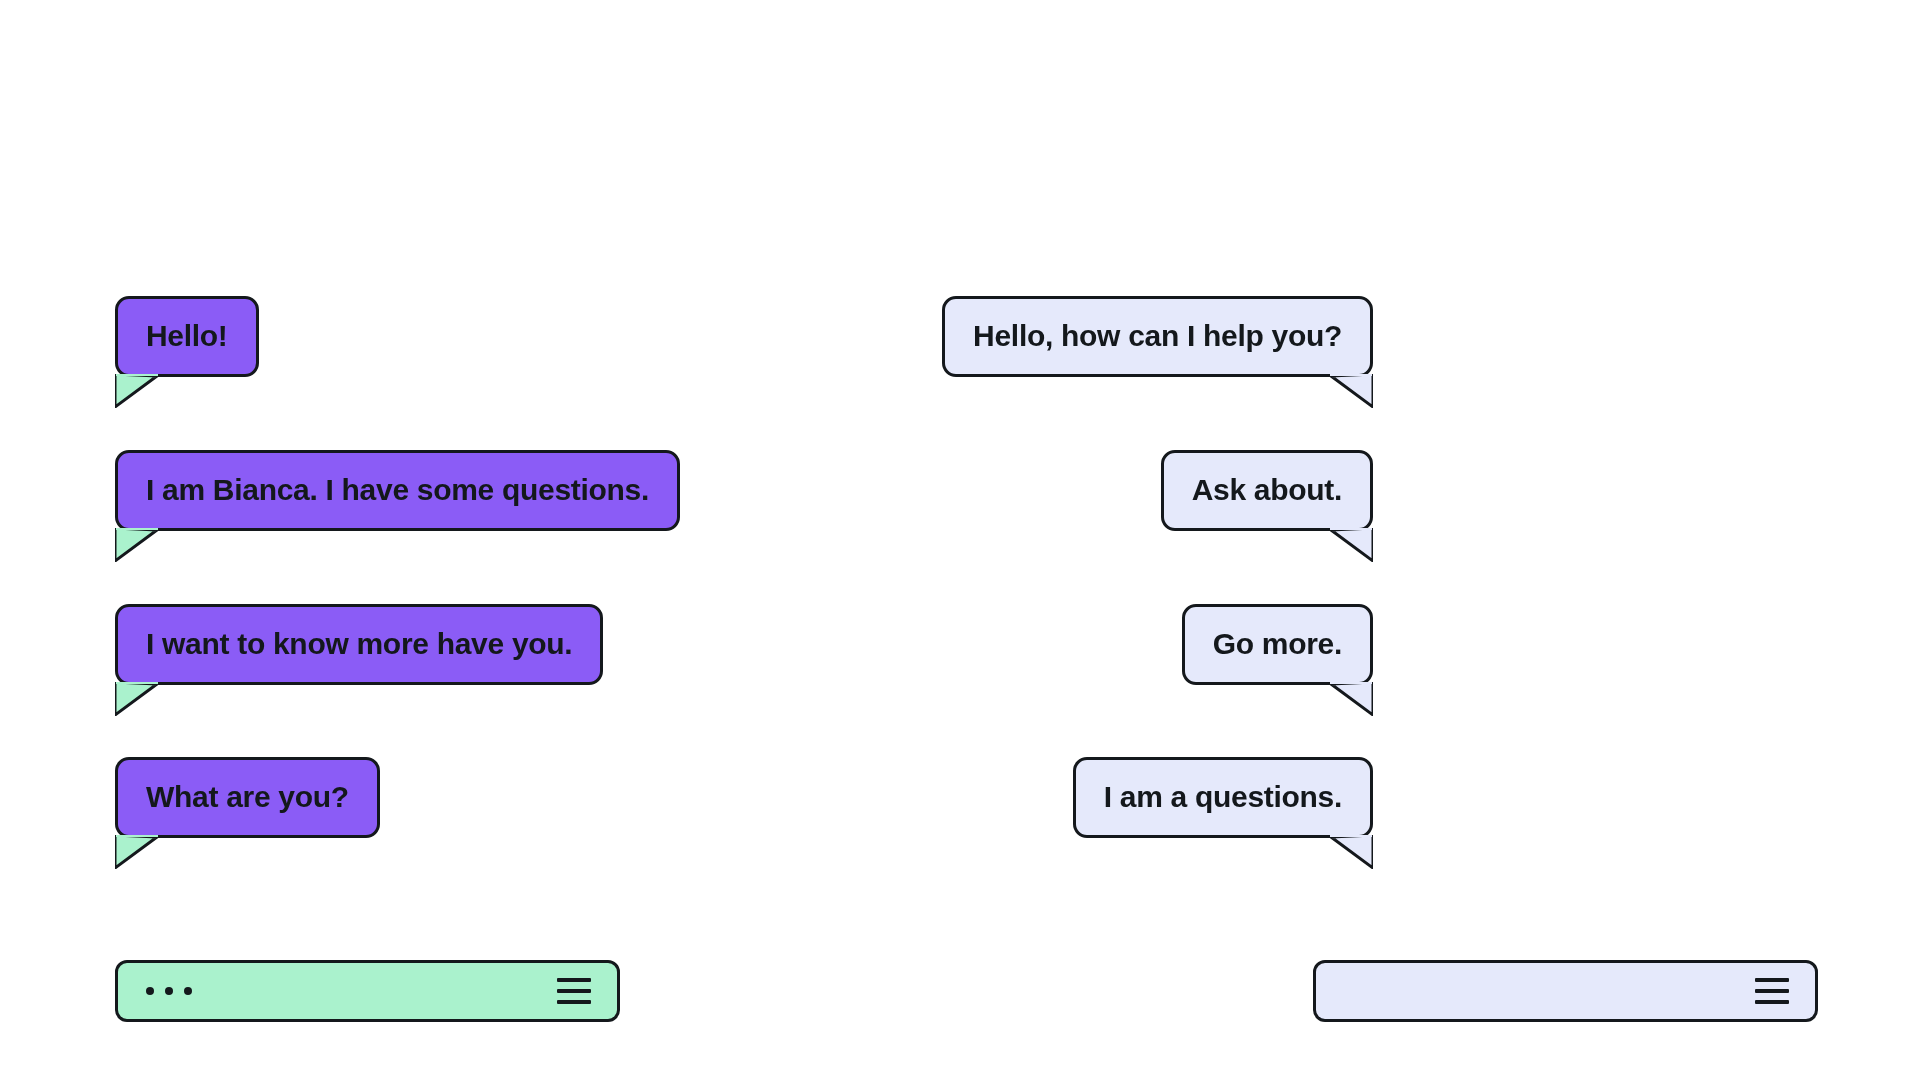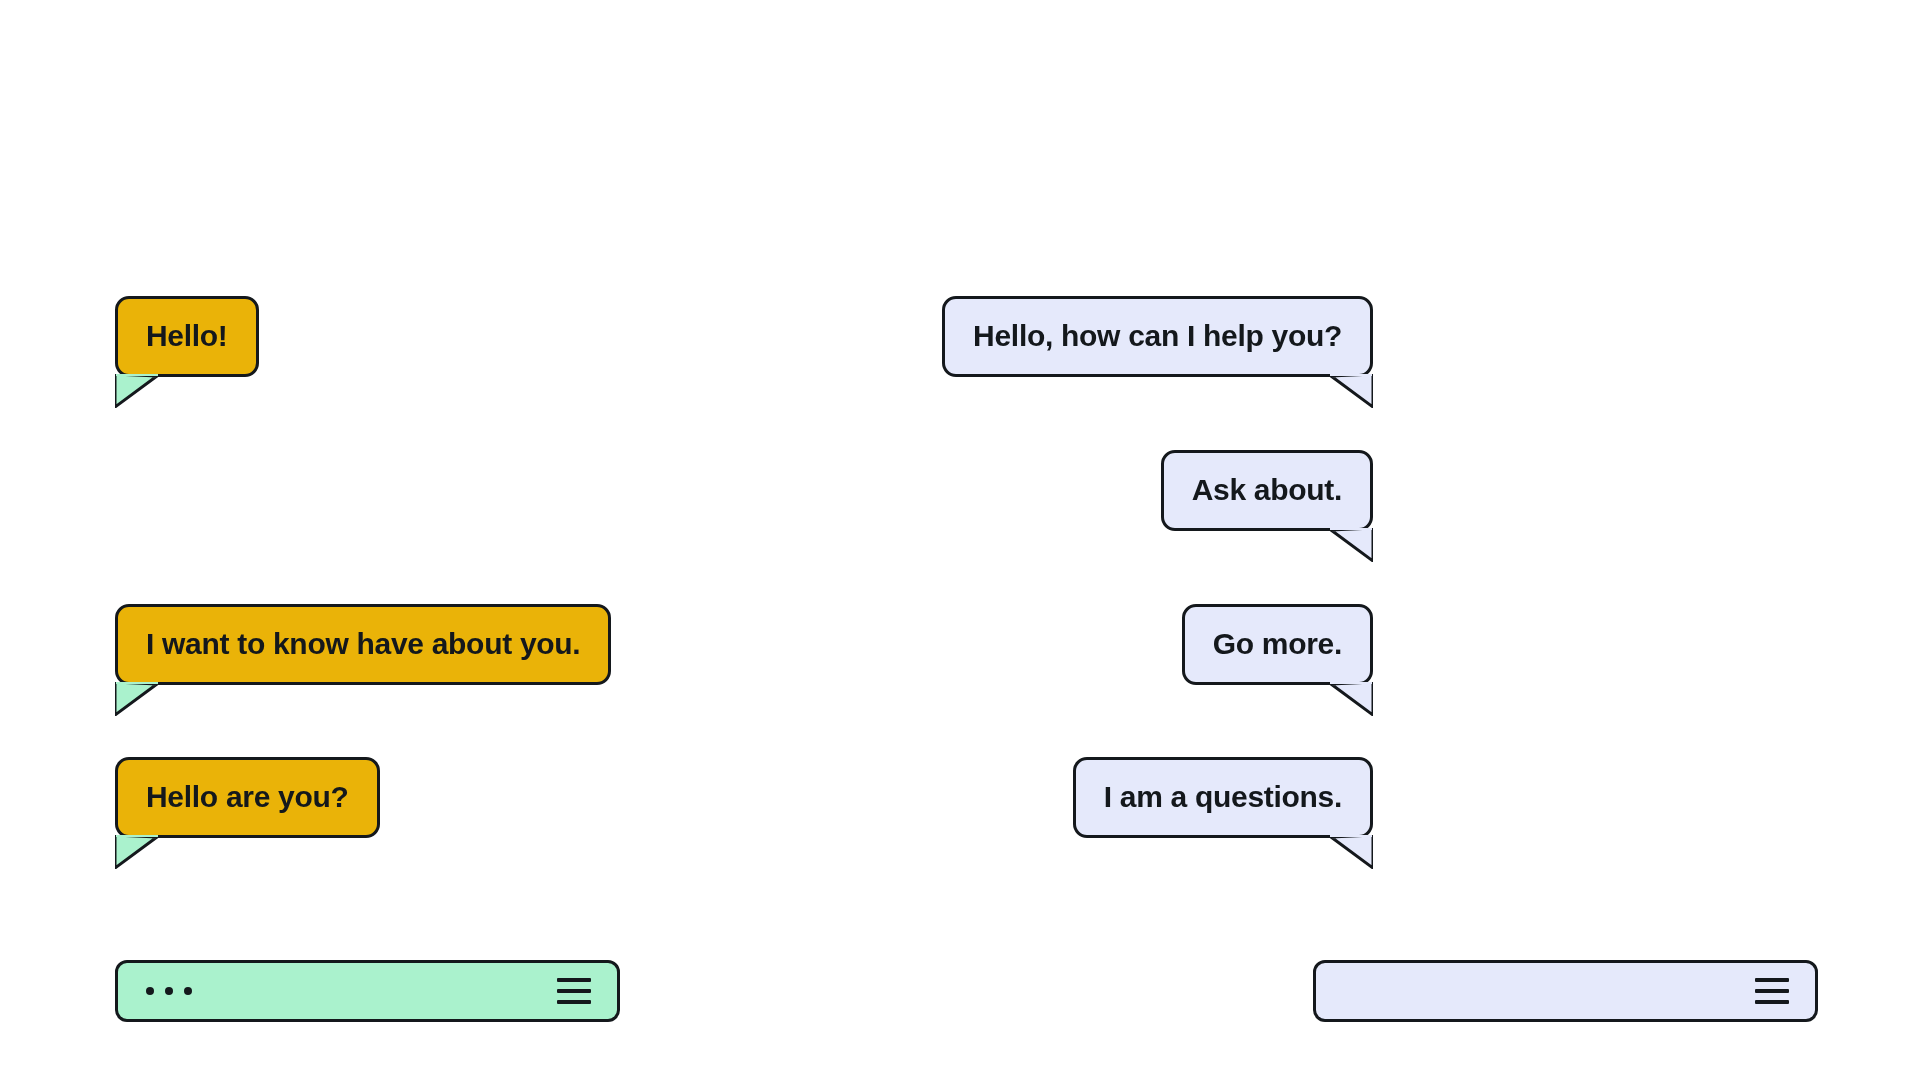--- a/index.html
+++ b/index.html
@@ -39,21 +39,21 @@
     border-radius: 14px;
     padding: 20px 28px 22px 28px;
     font-size: 30px;
     font-weight: 700;
     letter-spacing: -0.01em;
     color: #14181c;
     line-height: 1.1;
     white-space: nowrap;
     filter: drop-shadow(0 0 0 transparent);
   }
-  .bubble.green { background: #eab308; }
+  .bubble.green { background: #8b5cf6; }
   .bubble.blue  { background: #e5e9fb; }
 
   
   .tail {
     position: absolute;
     width: 44px;
     height: 34px;
     bottom: -34px;
     pointer-events: none;
   }
@@ -132,54 +132,63 @@
   <div class="msg-row side-right" style="top:296px;">
     <div class="bubble blue">
       <span>Hello, how can I help you?</span>
       <svg class="tail tail-right" viewBox="0 0 44 34">
         <path d="M44 0 L44 33 L2 2 Z" fill="#e5e9fb" stroke="#14181c" stroke-width="3" stroke-linejoin="round"></path>
         <rect x="1" y="-6" width="42" height="8" fill="#e5e9fb"></rect>
       </svg>
     </div>
   </div>
 
+  <div class="msg-row side-left" style="top:450px;">
+    <div class="bubble green">
+      <span>I am Bianca. I have some questions.</span>
+      <svg class="tail tail-left" viewBox="0 0 44 34">
+        <path d="M0 0 L0 33 L42 2 Z" fill="#aaf2cd" stroke="#14181c" stroke-width="3" stroke-linejoin="round"></path>
+        <rect x="1" y="-6" width="42" height="8" fill="#aaf2cd"></rect>
+      </svg>
+    </div>
+  </div>
 
   <div class="msg-row side-right" style="top:450px;">
     <div class="bubble blue">
       <span>Ask about.</span>
       <svg class="tail tail-right" viewBox="0 0 44 34">
         <path d="M44 0 L44 33 L2 2 Z" fill="#e5e9fb" stroke="#14181c" stroke-width="3" stroke-linejoin="round"></path>
         <rect x="1" y="-6" width="42" height="8" fill="#e5e9fb"></rect>
       </svg>
     </div>
   </div>
 
   <div class="msg-row side-left" style="top:604px;">
     <div class="bubble green">
-      <span>I want to know have about you.</span>
+      <span>I want to know more have you.</span>
       <svg class="tail tail-left" viewBox="0 0 44 34">
         <path d="M0 0 L0 33 L42 2 Z" fill="#aaf2cd" stroke="#14181c" stroke-width="3" stroke-linejoin="round"></path>
         <rect x="1" y="-6" width="42" height="8" fill="#aaf2cd"></rect>
       </svg>
     </div>
   </div>
 
   <div class="msg-row side-right" style="top:604px;">
     <div class="bubble blue">
       <span>Go more.</span>
       <svg class="tail tail-right" viewBox="0 0 44 34">
         <path d="M44 0 L44 33 L2 2 Z" fill="#e5e9fb" stroke="#14181c" stroke-width="3" stroke-linejoin="round"></path>
         <rect x="1" y="-6" width="42" height="8" fill="#e5e9fb"></rect>
       </svg>
     </div>
   </div>
 
   <div class="msg-row side-left" style="top:757px;">
     <div class="bubble green">
-      <span>Hello are you?</span>
+      <span>What are you?</span>
       <svg class="tail tail-left" viewBox="0 0 44 34">
         <path d="M0 0 L0 33 L42 2 Z" fill="#aaf2cd" stroke="#14181c" stroke-width="3" stroke-linejoin="round"></path>
         <rect x="1" y="-6" width="42" height="8" fill="#aaf2cd"></rect>
       </svg>
     </div>
   </div>
 
   <div class="msg-row side-right" style="top:757px;">
     <div class="bubble blue">
       <span>I am a questions.</span>

